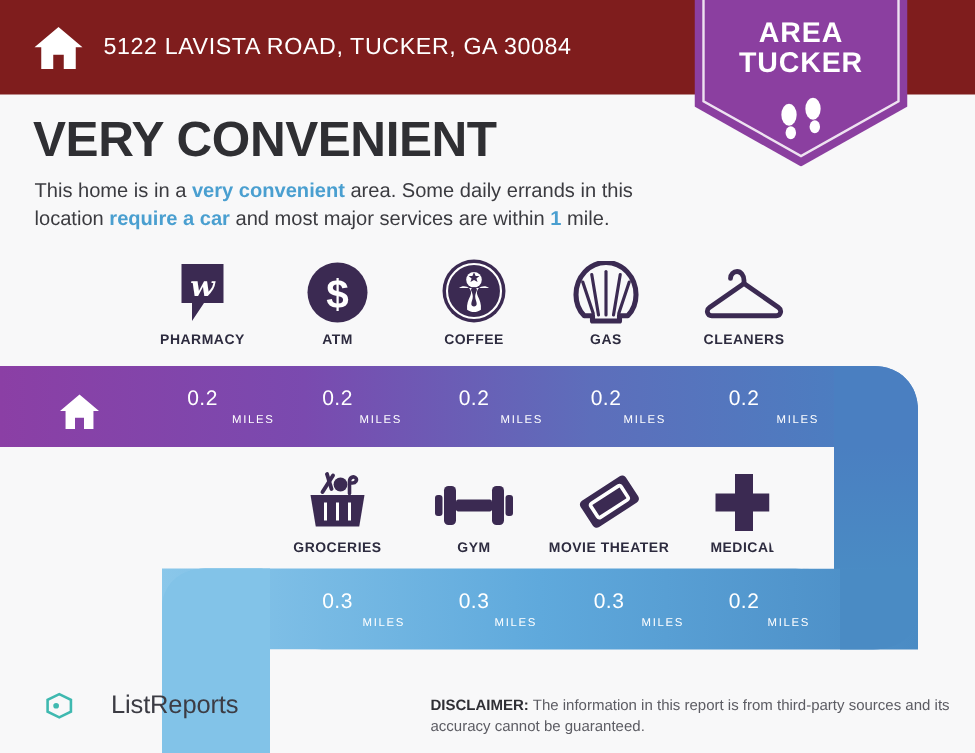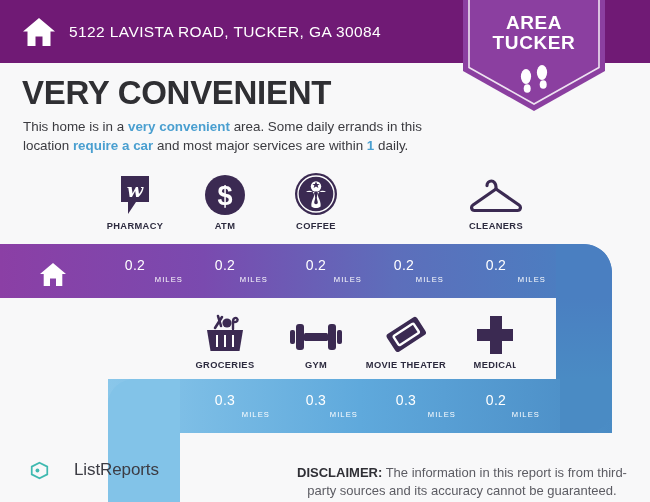--- a/index.html
+++ b/index.html
@@ -7,21 +7,21 @@
     width:650px;height:502px;overflow:hidden;
     background:#f7f7f8;
     font-family:"Liberation Sans","DejaVu Sans",sans-serif;
     position:relative;
   }
   #page{position:absolute;inset:0;background:#f8f8f9;}
 
   
   .header{
     position:absolute;left:0;top:0;width:650px;height:63px;
-    background:#701a75;display:flex;align-items:center;
+    background:#7f1d1d;display:flex;align-items:center;
   }
   .header-home{margin-left:22px;width:34px;height:30px;flex:none;}
   .header-addr{
     color:#ffffff;font-size:15.5px;letter-spacing:.4px;
     margin-left:13px;white-space:nowrap;font-weight:400;
   }
 
   
   .badge{position:absolute;left:463px;top:0;width:142px;height:111px;}
   .badge svg{display:block;}
@@ -65,21 +65,21 @@
   .homebar{position:absolute;width:28px;height:25px;}
 
   
   .logo{position:absolute;left:30px;top:460px;display:flex;align-items:center;}
   .logo .mark{width:19px;height:19px;flex:none;}
   .logo .name{
     margin-left:25px;font-size:17px;color:#3c3c44;letter-spacing:-.1px;
   }
   .disclaimer{
     position:absolute;left:287px;top:464px;width:350px;
-    font-size:13px;line-height:1.42;color:#5c5c63;text-align:center;
+    font-size:10px;line-height:1.42;color:#5c5c63;
   }
   .disclaimer b{color:#2f2f35;}
 </style>
 </head>
 <body>
 
 <div id="page">
 
   <div class="header">
     <svg class="header-home" viewBox="0 0 34 30">
@@ -100,21 +100,21 @@
       </g>
     </svg>
     <div class="badge-text">
       <div>AREA</div>
       <div>TUCKER</div>
     </div>
   </div>
 
   <div class="title">VERY CONVENIENT</div>
   <div class="subtitle">
-    <span>This home is in a </span><span class="hl">very convenient</span><span> area. Some daily errands in this location </span><span class="hl">require a car</span><span> and most major services are within </span><span class="hl">1</span><span> daily.</span>
+    <span>This home is in a </span><span class="hl">very convenient</span><span> area. Some daily errands in this location </span><span class="hl">require a car</span><span> and most major services are within </span><span class="hl">1</span><span> mile.</span>
   </div>
 
   <div class="iconrow" style="top:172px;height:62px;">
 
     <div class="iconcell" style="left:87px;width:96px;">
       <div class="glyph">
         <svg width="40" height="42" viewBox="0 0 40 42">
           <path d="M6 2 H34 V28 H21 L13 40 L13 28 H6 Z" fill="#3b2a52"></path>
           <text x="20" y="23" font-family="DejaVu Serif, serif" font-size="19" font-style="italic" font-weight="700" fill="#ffffff" text-anchor="middle">w</text>
         </svg>
@@ -144,20 +144,36 @@
                    C23.5 23.4 24 21.4 25 20.4 C27 18.4 30 18.4 32 20" fill="#ffffff"></path>
           <path d="M22 19.5 C20.5 19.5 19.6 20.8 20.3 22.2 C20.9 23.5 21.2 24.6 21.2 25.8
                    C21.2 27.6 20.2 29 20.2 30.6 C20.2 31.6 21 32.3 22 32.3
                    C23 32.3 23.8 31.6 23.8 30.6 C23.8 29 22.8 27.6 22.8 25.8
                    C22.8 24.6 23.1 23.5 23.7 22.2 C24.4 20.8 23.5 19.5 22 19.5 Z" fill="#3b2a52"></path>
         </svg>
       </div>
       <div class="lbl">COFFEE</div>
     </div>
 
+    <div class="iconcell" style="left:364px;width:80px;">
+      <div class="glyph">
+        <svg width="44" height="42" viewBox="0 0 44 42">
+          <path d="M22 1 C33 1 42 10.5 42 22.5 C42 28 40 33 36.5 36.5 L31 36.5 L31 40 L13 40 L13 36.5
+                   L7.5 36.5 C4 33 2 28 2 22.5 C2 10.5 11 1 22 1 Z" fill="none" stroke="#3b2a52" stroke-width="3.4" stroke-linejoin="round"></path>
+          <g stroke="#3b2a52" stroke-width="2.1" stroke-linecap="round">
+            <path d="M22 36 L22 7"></path>
+            <path d="M17 36 L12.5 9"></path>
+            <path d="M27 36 L31.5 9"></path>
+            <path d="M13.5 35 L6.5 14"></path>
+            <path d="M30.5 35 L37.5 14"></path>
+          </g>
+        </svg>
+      </div>
+      <div class="lbl">GAS</div>
+    </div>
 
     <div class="iconcell" style="left:446px;width:100px;">
       <div class="glyph">
         <svg width="56" height="40" viewBox="0 0 56 40">
           <path d="M28 13 L28 11 C28 7.5 25.8 5 23.4 5 C21 5 19 7 19 9.6" fill="none" stroke="#3b2a52" stroke-width="3.2" stroke-linecap="round"></path>
           <path d="M28 13 L5 29 C2.5 30.8 3.5 34.5 6.5 34.5 L49.5 34.5 C52.5 34.5 53.5 30.8 51 29 Z" fill="none" stroke="#3b2a52" stroke-width="3.2" stroke-linejoin="round"></path>
         </svg>
       </div>
       <div class="lbl">CLEANERS</div>
     </div>

